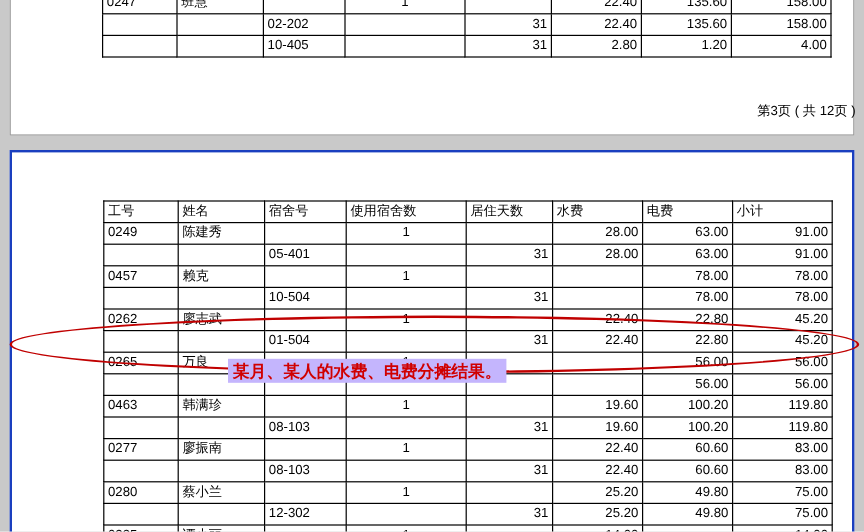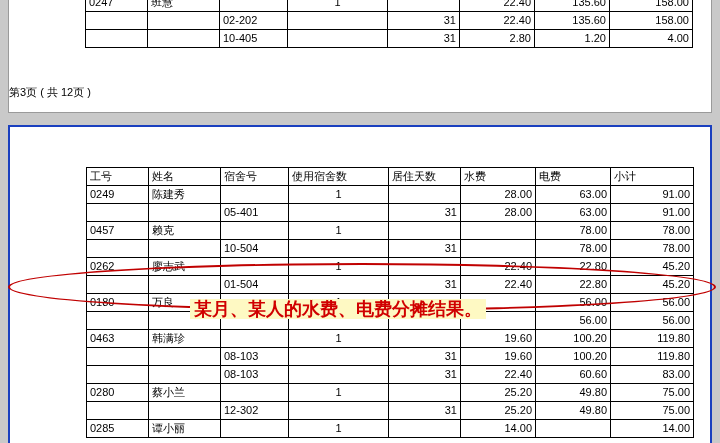--- a/index.html
+++ b/index.html
@@ -45,21 +45,21 @@
   .c-center{text-align:center;}
   .c-right{text-align:right;}
   thead th{
     text-align:left;
     font-weight:bold;
     height:24px;
     line-height:24px;
     font-size:12px;
   }
   .pagefoot{
-    text-align:left;
+    text-align:right;
     font-size:11px;
     margin-top:14px;
   }
   
   col.w-id{width:62px;}
   col.w-name{width:72px;}
   col.w-dorm{width:68px;}
   col.w-cnt{width:100px;}
   col.w-days{width:72px;}
   col.w-water{width:75px;}
@@ -69,24 +69,24 @@
   
   .ellipse{
     position:absolute;
     border:2px solid #c00000;
     border-radius:50%/50%;
     pointer-events:none;
   }
   
   .note{
     position:absolute;
-    background:#fef9c3;
+    background:#c4b5fd;
     color:#d00000;
     font-weight:bold;
-    font-size:18px;
+    font-size:14px;
     padding:1px 4px;
     white-space:nowrap;
     line-height:18px;
   }
   .tbl-wrap-top{position:absolute;left:76px;top:-4px;}
   .tbl-wrap-bottom{position:absolute;left:76px;top:166px;}
   .foot-wrap{position:absolute;left:0;top:74px;width:704px;}
 </style>
 </head>
 <body>
@@ -224,21 +224,21 @@
             <td class="c-left"></td>
             <td class="c-left"></td>
             <td class="c-left">01-504</td>
             <td class="c-center"></td>
             <td class="c-right">31</td>
             <td class="c-right">22.40</td>
             <td class="c-right">22.80</td>
             <td class="c-right">45.20</td>
           </tr>
           <tr>
-            <td class="c-left">0180</td>
+            <td class="c-left">0265</td>
             <td class="c-left">万良</td>
             <td class="c-left"></td>
             <td class="c-center">1</td>
             <td class="c-right"></td>
             <td class="c-right"></td>
             <td class="c-right">56.00</td>
             <td class="c-right">56.00</td>
           </tr>
           <tr>
             <td class="c-left"></td>
@@ -264,30 +264,40 @@
             <td class="c-left"></td>
             <td class="c-left"></td>
             <td class="c-left">08-103</td>
             <td class="c-center"></td>
             <td class="c-right">31</td>
             <td class="c-right">19.60</td>
             <td class="c-right">100.20</td>
             <td class="c-right">119.80</td>
           </tr>
           <tr>
-            <td class="c-left"></td>
-            <td class="c-left"></td>
-            <td class="c-left">08-103</td>
-            <td class="c-center"></td>
-            <td class="c-right">31</td>
+            <td class="c-left">0277</td>
+            <td class="c-left">廖振南</td>
+            <td class="c-left"></td>
+            <td class="c-center">1</td>
+            <td class="c-right"></td>
             <td class="c-right">22.40</td>
             <td class="c-right">60.60</td>
             <td class="c-right">83.00</td>
           </tr>
           <tr>
+            <td class="c-left"></td>
+            <td class="c-left"></td>
+            <td class="c-left">08-103</td>
+            <td class="c-center"></td>
+            <td class="c-right">31</td>
+            <td class="c-right">22.40</td>
+            <td class="c-right">60.60</td>
+            <td class="c-right">83.00</td>
+          </tr>
+          <tr>
             <td class="c-left">0280</td>
             <td class="c-left">蔡小兰</td>
             <td class="c-left"></td>
             <td class="c-center">1</td>
             <td class="c-right"></td>
             <td class="c-right">25.20</td>
             <td class="c-right">49.80</td>
             <td class="c-right">75.00</td>
           </tr>
           <tr>

